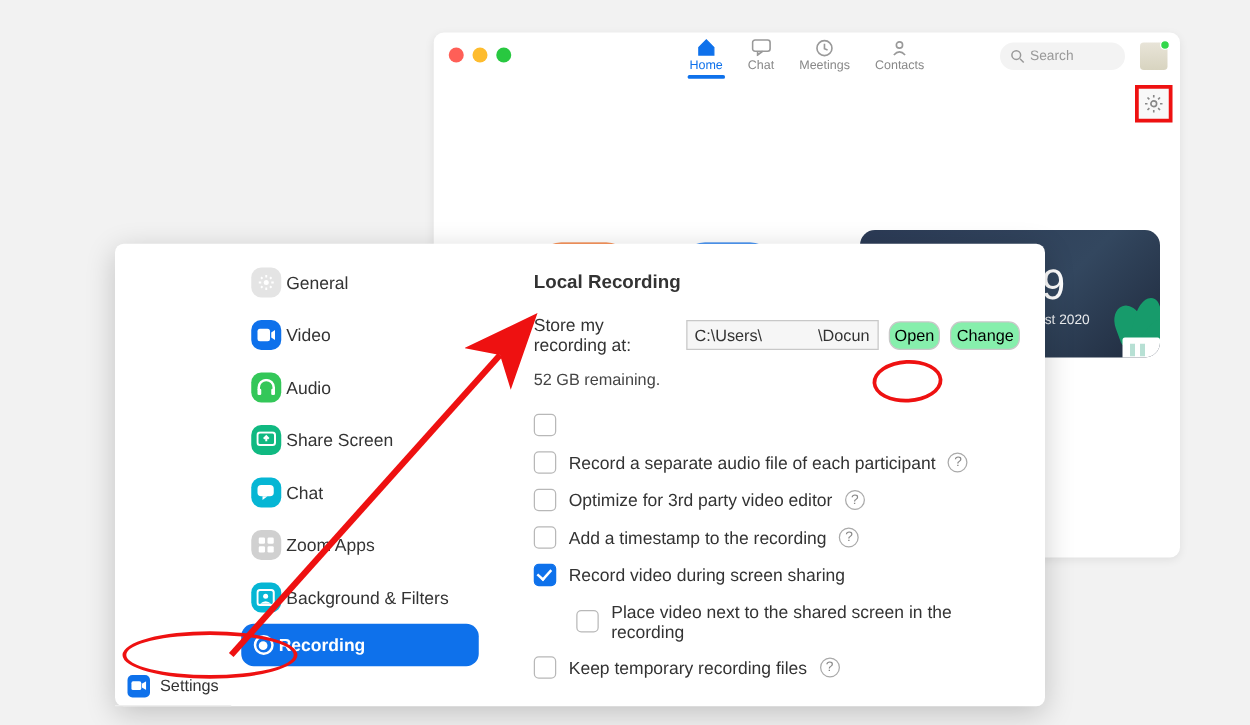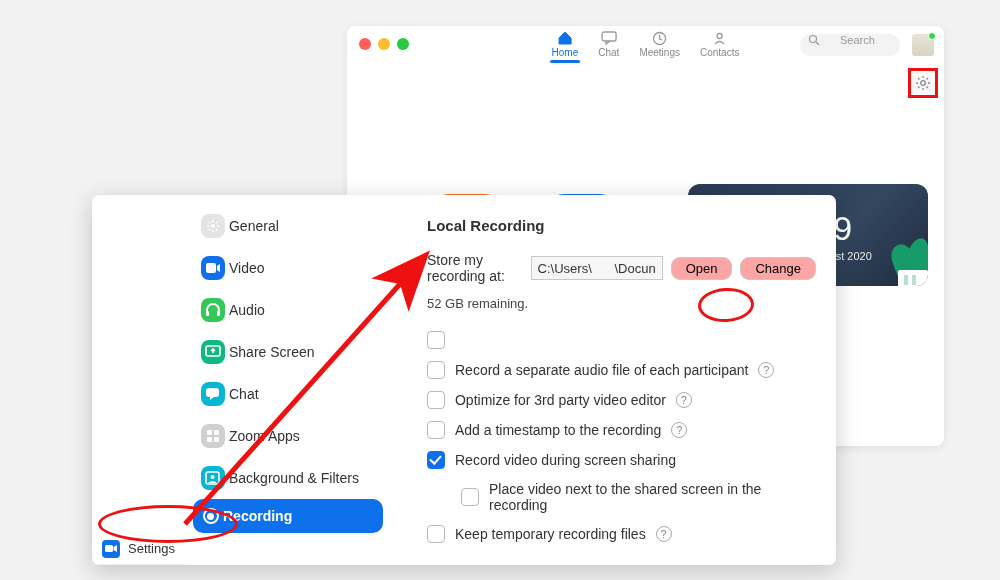--- a/index.html
+++ b/index.html
@@ -55,22 +55,23 @@
 
     .search-box {
       position: absolute;
       right: 44px;
       top: 8px;
       width: 100px;
       height: 22px;
       background: #f3f3f3;
       border-radius: 11px;
       display: flex;
+      align-items: center;
       padding: 0 8px;
-      gap: 20px;
+      gap: 4px;
       font-size: 11px;
       color: #999;
     }
     .avatar-sq {
       position: absolute;
       right: 10px;
       top: 8px;
       width: 22px;
       height: 22px;
       background: linear-gradient(#e8e4d8,#d8d4c0);
@@ -218,23 +219,23 @@
       color:#333;
       width: 184px;
       display:flex; align-items:center; justify-content:space-between;
       gap:4px;
     }
     .path-start{white-space:nowrap;}
     .path-mid{flex:1;}
     .path-end{white-space:nowrap;}
     .btn {
       border: 1px solid #c8c8c8;
-      background:#fca5a5;
+      background:#86efac;
       border-radius: 9px;
-      padding: 3px 14px;
+      padding: 3px 4px;
       font-size: 13px;
       cursor:pointer;
     }
     .remaining { font-size:13px; color:#444; margin-top:12px; margin-bottom: 20px;}
 
     .check-row {
       display:flex;
       align-items:center;
       gap:10px;
       margin-bottom: 12px;

